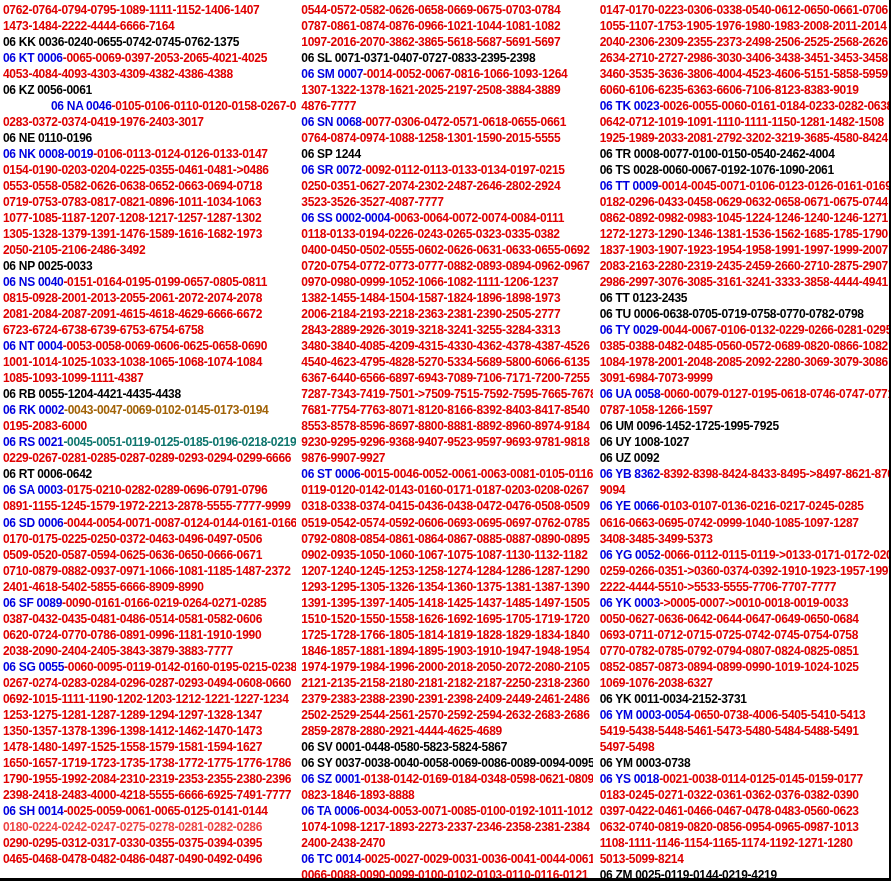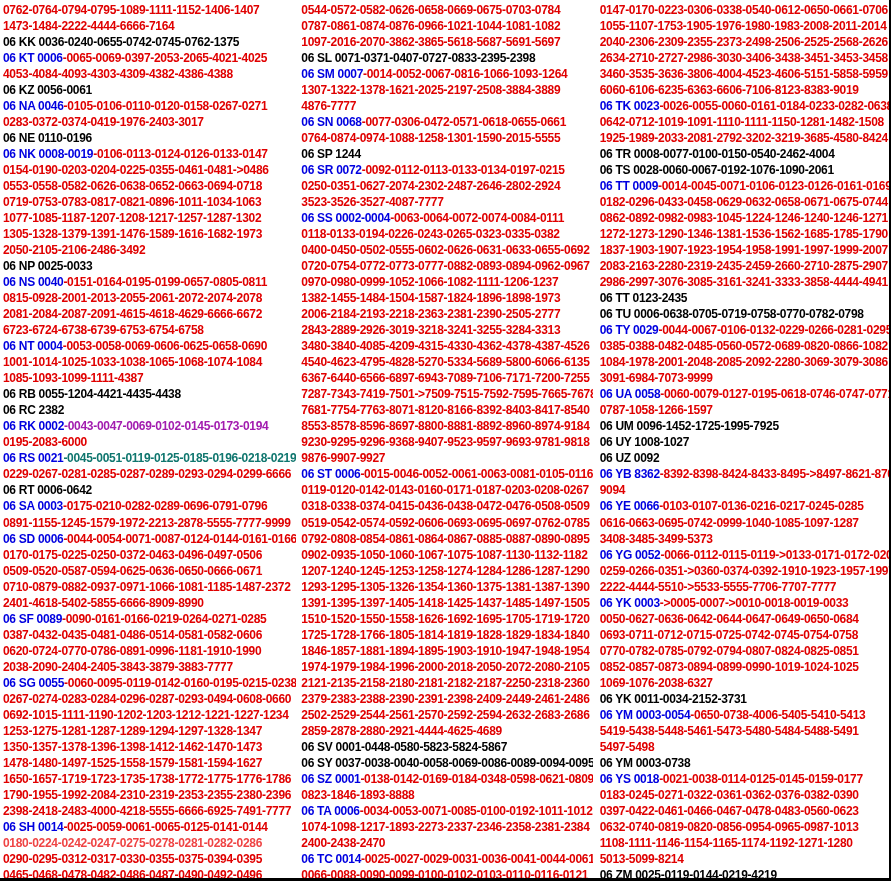--- a/index.html
+++ b/index.html
@@ -22,41 +22,40 @@
 <body>
 
 <div class="page">
   <div class="col col-1">
       <div class="line"><span style="color: rgb(224, 0, 0);">0762-0764-0794-0795-1089-1111-1152-1406-1407</span></div>
       <div class="line"><span style="color: rgb(224, 0, 0);">1473-1484-2222-4444-6666-7164</span></div>
       <div class="line"><span style="color: rgb(0, 0, 0);">06 KK 0036-0240-0655-0742-0745-0762-1375</span></div>
       <div class="line"><span style="color: rgb(0, 0, 224);">06 KT 0006</span><span style="color: rgb(224, 0, 0);">-0065-0069-0397-2053-2065-4021-4025</span></div>
       <div class="line"><span style="color: rgb(224, 0, 0);">4053-4084-4093-4303-4309-4382-4386-4388</span></div>
       <div class="line"><span style="color: rgb(0, 0, 0);">06 KZ 0056-0061</span></div>
-      <div class="line"><span style="color: rgb(0, 0, 224);">06 NA 0046</span><span style="color: rgb(224, 0, 0);">-0105-0106-0110-0120-0158-0267-0271</span></div>
+      <div class="line"><span style="color: rgb(0, 0, 224); margin-left: 48px;">06 NA 0046</span><span style="color: rgb(224, 0, 0);">-0105-0106-0110-0120-0158-0267-0271</span></div>
       <div class="line"><span style="color: rgb(224, 0, 0); text-align: center;">0283-0372-0374-0419-1976-2403-3017</span></div>
       <div class="line"><span style="color: rgb(0, 0, 0);">06 NE 0110-0196</span></div>
       <div class="line"><span style="color: rgb(0, 0, 224);">06 NK 0008-0019</span><span style="color: rgb(224, 0, 0);">-0106-0113-0124-0126-0133-0147</span></div>
       <div class="line"><span style="color: rgb(224, 0, 0);">0154-0190-0203-0204-0225-0355-0461-0481-&gt;0486</span></div>
       <div class="line"><span style="color: rgb(224, 0, 0);">0553-0558-0582-0626-0638-0652-0663-0694-0718</span></div>
       <div class="line"><span style="color: rgb(224, 0, 0);">0719-0753-0783-0817-0821-0896-1011-1034-1063</span></div>
       <div class="line"><span style="color: rgb(224, 0, 0);">1077-1085-1187-1207-1208-1217-1257-1287-1302</span></div>
       <div class="line"><span style="color: rgb(224, 0, 0);">1305-1328-1379-1391-1476-1589-1616-1682-1973</span></div>
       <div class="line"><span style="color: rgb(224, 0, 0);">2050-2105-2106-2486-3492</span></div>
       <div class="line"><span style="color: rgb(0, 0, 0);">06 NP 0025-0033</span></div>
       <div class="line"><span style="color: rgb(0, 0, 224);">06 NS 0040</span><span style="color: rgb(224, 0, 0);">-0151-0164-0195-0199-0657-0805-0811</span></div>
       <div class="line"><span style="color: rgb(224, 0, 0);">0815-0928-2001-2013-2055-2061-2072-2074-2078</span></div>
       <div class="line"><span style="color: rgb(224, 0, 0);">2081-2084-2087-2091-4615-4618-4629-6666-6672</span></div>
       <div class="line"><span style="color: rgb(224, 0, 0);">6723-6724-6738-6739-6753-6754-6758</span></div>
       <div class="line"><span style="color: rgb(0, 0, 224);">06 NT 0004</span><span style="color: rgb(224, 0, 0);">-0053-0058-0069-0606-0625-0658-0690</span></div>
       <div class="line"><span style="color: rgb(224, 0, 0);">1001-1014-1025-1033-1038-1065-1068-1074-1084</span></div>
       <div class="line"><span style="color: rgb(224, 0, 0);">1085-1093-1099-1111-4387</span></div>
       <div class="line"><span style="color: rgb(0, 0, 0);">06 RB 0055-1204-4421-4435-4438</span></div>
-      <div class="line"><span style="color: rgb(0, 0, 0);">06 RC 2382</span></div>
-      <div class="line"><span style="color: rgb(0, 0, 224);">06 RK 0002</span><span style="color: #a21caf;">-0043-0047-0069-0102-0145-0173-0194</span></div>
+      <div class="line"><span style="color: rgb(0, 0, 224);">06 RK 0002</span><span style="color: #a16207;">-0043-0047-0069-0102-0145-0173-0194</span></div>
       <div class="line"><span style="color: rgb(224, 0, 0);">0195-2083-6000</span></div>
       <div class="line"><span style="color: rgb(0, 0, 224);">06 RS 0021</span><span style="color: #0f766e;">-0045-0051-0119-0125-0185-0196-0218-0219</span></div>
       <div class="line"><span style="color: rgb(224, 0, 0);">0229-0267-0281-0285-0287-0289-0293-0294-0299-6666</span></div>
       <div class="line"><span style="color: rgb(0, 0, 0);">06 RT 0006-0642</span></div>
       <div class="line"><span style="color: rgb(0, 0, 224);">06 SA 0003</span><span style="color: rgb(224, 0, 0);">-0175-0210-0282-0289-0696-0791-0796</span></div>
       <div class="line"><span style="color: rgb(224, 0, 0);">0891-1155-1245-1579-1972-2213-2878-5555-7777-9999</span></div>
       <div class="line"><span style="color: rgb(0, 0, 224);">06 SD 0006</span><span style="color: rgb(224, 0, 0);">-0044-0054-0071-0087-0124-0144-0161-0166</span></div>
       <div class="line"><span style="color: rgb(224, 0, 0);">0170-0175-0225-0250-0372-0463-0496-0497-0506</span></div>
       <div class="line"><span style="color: rgb(224, 0, 0);">0509-0520-0587-0594-0625-0636-0650-0666-0671</span></div>
       <div class="line"><span style="color: rgb(224, 0, 0);">0710-0879-0882-0937-0971-1066-1081-1185-1487-2372</span></div>

